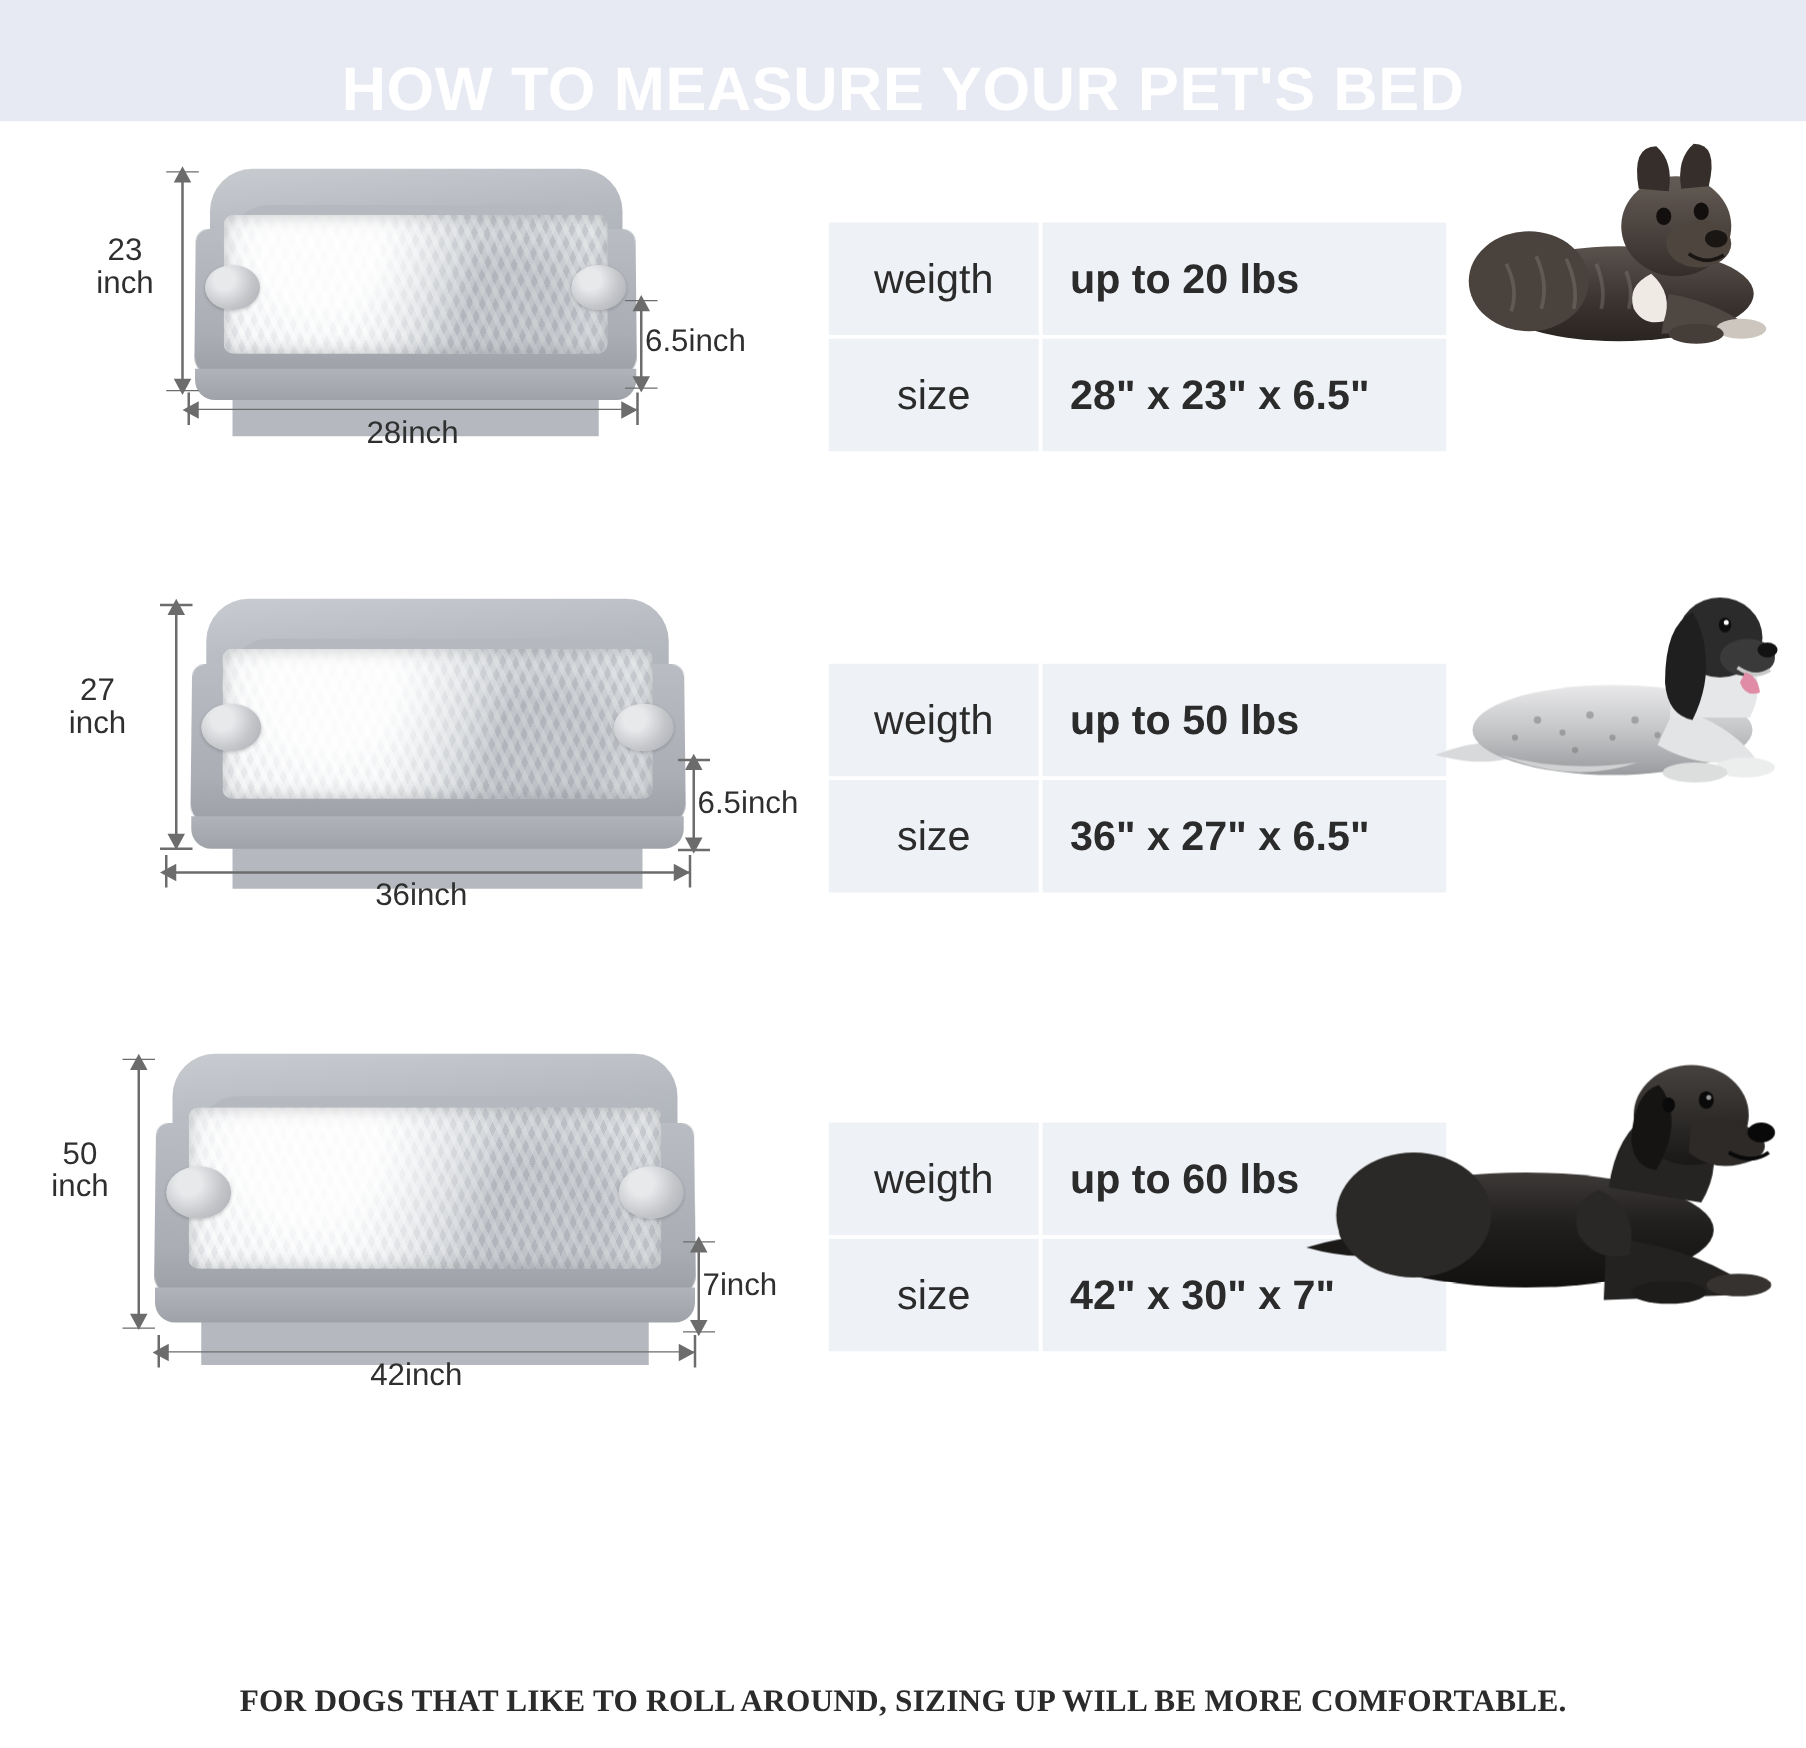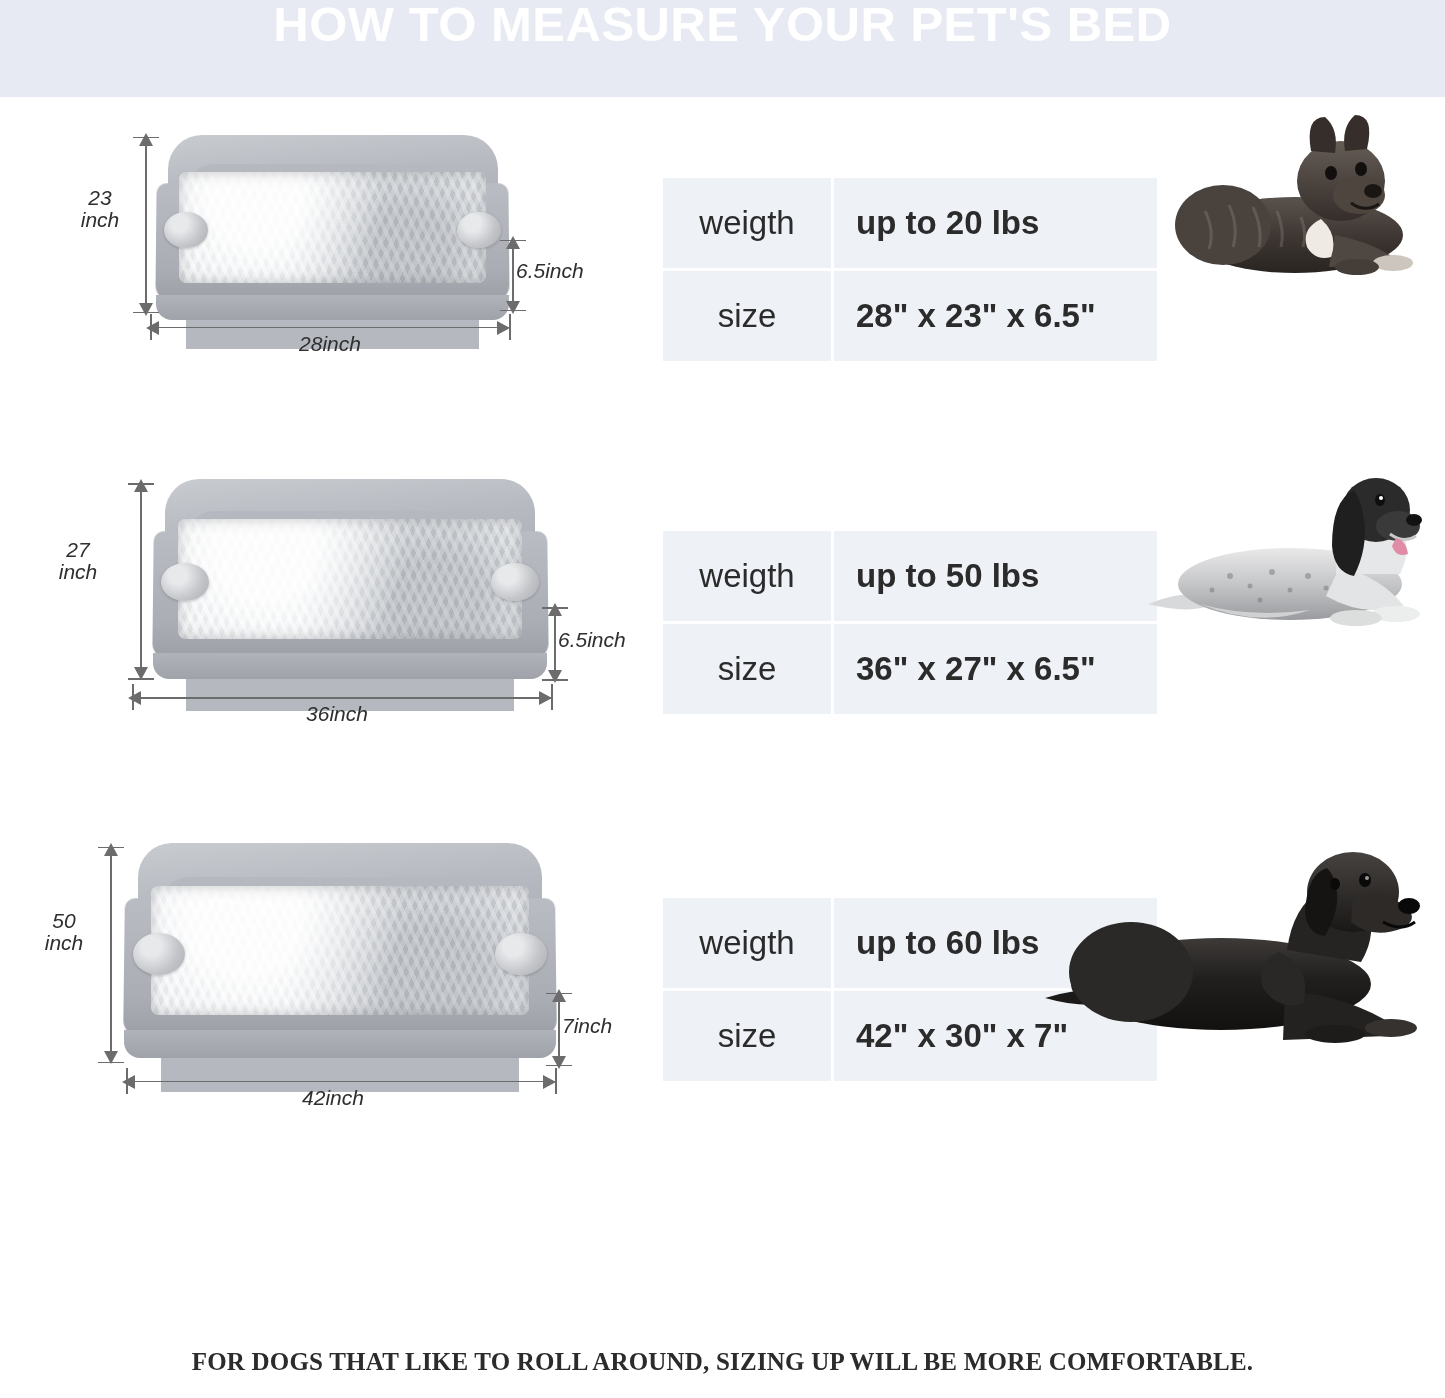--- a/index.html
+++ b/index.html
@@ -13,21 +13,21 @@
     position: relative;
     overflow: hidden;
   }
 
   
   .header {
     width: 100%;
     height: 97px;
     background: #e7eaf2;
     display: flex;
-    align-items: flex-start;
+    align-items: flex-end;
     justify-content: center;
   }
   .header-title {
     font-size: 49px;
     font-weight: bold;
     color: #ffffff;
     letter-spacing: 0.5px;
     text-align: center;
     line-height: 1;
     white-space: nowrap;
@@ -130,26 +130,25 @@
     border-radius: 50%;
     background: radial-gradient(circle at 35% 32%, #e8e9eb 0 22%, #c3c5c9 60%, #a9acb1 100%);
     box-shadow: 0 1px 3px rgba(0,0,0,0.2);
   }
   .pom.left { left: 5%; top: 42%; }
   .pom.right { right: 5%; top: 42%; }
 
   
   .dim-label {
     position: absolute;
-    font-size: 21px;
+    font-size: 25px;
     color: #2f2f2f;
     line-height: 1.05;
     text-align: center;
     white-space: pre-line;
-    font-style: italic;
   }
   .arrow-line {
     position: absolute;
     background: #6c6c6c;
   }
   .arrow-h { height: 1.6px; }
   .arrow-v { width: 1.6px; }
   .cap {
     position: absolute;
     background: #6c6c6c;

